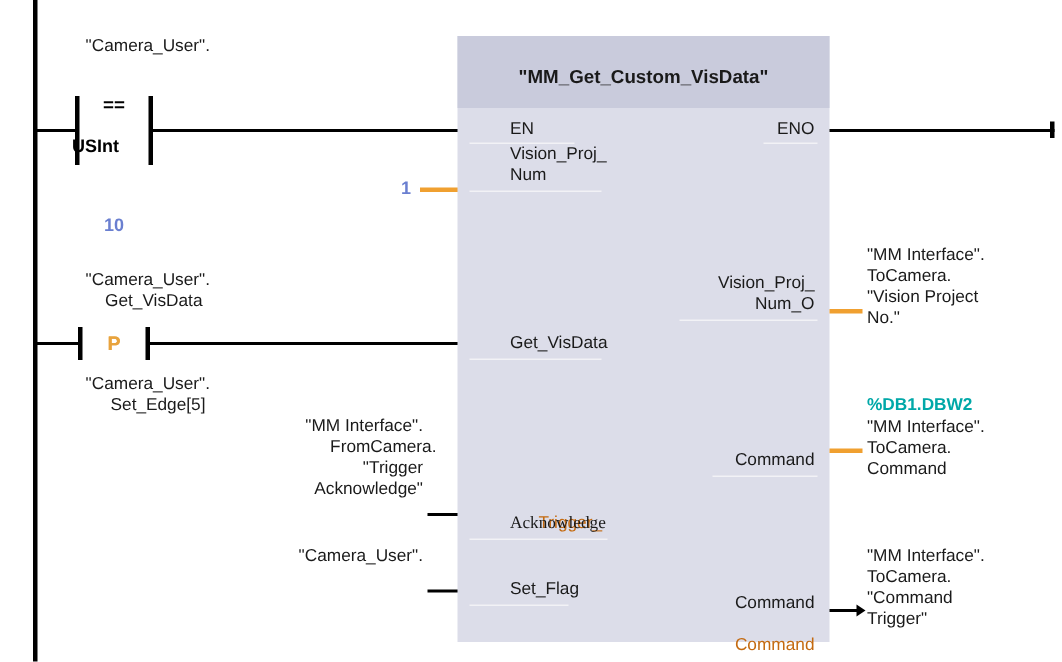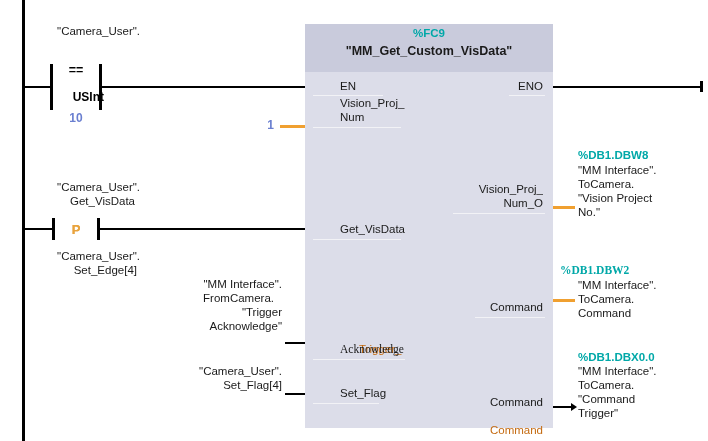--- a/index.html
+++ b/index.html
@@ -20,27 +20,27 @@
   .contact{position:absolute;}
   .contact .lbar,.contact .rbar{position:absolute;top:0;width:3px;height:100%;background:#000;}
   .contact .lbar{left:0;}
   .contact .rbar{right:0;}
   .contact .pmark{
     position:absolute;left:0;right:0;top:50%;transform:translateY(-50%);
     text-align:center;font-weight:bold;font-size:13px;color:#e8a33d;line-height:1;
     text-shadow:0 0 0 #e8a33d;
   }
   .cmp-op{position:absolute;left:0;right:0;text-align:center;font-weight:bold;font-size:12.5px;color:#000;}
-  .cmp-type{position:absolute;left:0;right:0;text-align:right;font-weight:bold;font-size:12px;color:#000;}
+  .cmp-type{position:absolute;left:0;right:0;text-align:left;font-weight:bold;font-size:12px;color:#000;}
 
   
   .txt{position:absolute;line-height:14.5px;white-space:pre;}
   .txt.r{text-align:right;}
   .txt.l{text-align:left;}
-  .txt.c{text-align:center;}
+  .txt.c{text-align:center;margin-top:32px;}
   .addr{color:#00a8a8;font-weight:bold;font-size:11.5px;}
   .const{color:#6a7fd0;font-weight:bold;font-size:12px;}
 
   
   .fb{position:absolute;left:305px;top:24px;width:248px;height:404px;background:#dcdde9;}
   .fb-head{position:absolute;left:0;top:0;width:100%;height:48px;background:#c9cbdc;}
   .fb-head .fc{position:absolute;left:0;right:0;top:3px;text-align:center;color:#00a8a8;font-weight:bold;font-size:11.5px;}
   .fb-head .nm{position:absolute;left:0;right:0;top:20px;text-align:center;color:#1a1a1a;font-weight:bold;font-size:12.5px;}
 
   .pin{position:absolute;font-size:11.5px;color:#1a1a1a;line-height:14px;white-space:pre;padding-left:25px;}
@@ -77,38 +77,36 @@
 
   <div class="wire-h" style="left:22px;top:228px;width:32px;"></div>
   <div class="contact" style="left:52px;top:218px;width:48px;height:22px;">
     <div class="lbar"></div>
     <div class="rbar"></div>
     <div class="pmark">P</div>
   </div>
   <div class="wire-h" style="left:98px;top:228px;width:209px;"></div>
 
   <div class="txt r" style="left:20px;top:249px;width:120px;">"Camera_User".</div>
-  <div class="txt r" style="left:20px;top:263px;width:117px;">Set_Edge[4]</div>
+  <div class="txt r" style="left:20px;top:263px;width:117px;">Set_Edge[5]</div>
 
   <div class="txt r const" style="left:230px;top:118px;width:44px;">1</div>
   <div class="wire-h orange" style="left:280px;top:125px;width:27px;"></div>
 
   <div class="txt r" style="left:150px;top:277px;width:132px;">"MM Interface".</div>
-  <div class="txt r" style="left:142px;top:291px;width:132px;">FromCamera.</div>
+  <div class="txt r" style="left:159px;top:291px;width:132px;">FromCamera.</div>
   <div class="txt r" style="left:150px;top:305px;width:132px;">"Trigger</div>
   <div class="txt r" style="left:150px;top:319px;width:132px;">Acknowledge"</div>
   <div class="wire-h" style="left:285px;top:342px;width:22px;"></div>
 
   <div class="txt r" style="left:150px;top:364px;width:132px;">"Camera_User".</div>
-  <div class="txt r" style="left:150px;top:378px;width:132px;">Set_Flag[4]</div>
   <div class="wire-h" style="left:285px;top:393px;width:22px;"></div>
 
   <div class="fb">
     <div class="fb-head">
-      <div class="fc">%FC9</div>
       <div class="nm">"MM_Get_Custom_VisData"</div>
     </div>
 
     <div class="pin in" style="top:55px;">EN</div>
     <div class="pin-rule" style="left:8px;top:71px;width:70px;"></div>
 
     <div class="pin in" style="top:72px;">Vision_Proj_</div>
     <div class="pin in" style="top:86px;">Num</div>
     <div class="pin-rule" style="left:8px;top:103px;width:88px;"></div>
 
@@ -135,33 +133,31 @@
 
     <div class="pin out" style="top:371px;">Command</div>
     <div class="pin out" style="top:385px;">
       <span class="accent">Command</span></div>
   </div>
 
   <div class="wire-h" style="left:553px;top:86px;width:150px;"></div>
   <div class="endcap" style="left:700px;top:81px;"></div>
 
   <div class="wire-h orange" style="left:553px;top:206px;width:22px;"></div>
-  <div class="txt l addr" style="left:578px;top:148px;width:128px;">%DB1.DBW8</div>
   <div class="txt l" style="left:578px;top:163px;width:128px;">"MM Interface".</div>
   <div class="txt l" style="left:578px;top:177px;width:128px;">ToCamera.</div>
   <div class="txt l" style="left:578px;top:191px;width:128px;">"Vision Project</div>
   <div class="txt l" style="left:578px;top:205px;width:128px;">No."</div>
 
   <div class="wire-h orange" style="left:553px;top:299px;width:22px;"></div>
-  <div class="txt l addr" style="left:560px;top:263px;width:128px;font-family:Liberation Serif, serif;">%DB1.DBW2</div>
+  <div class="txt l addr" style="left:578px;top:263px;width:128px;">%DB1.DBW2</div>
   <div class="txt l" style="left:578px;top:278px;width:128px;">"MM Interface".</div>
   <div class="txt l" style="left:578px;top:292px;width:128px;">ToCamera.</div>
   <div class="txt l" style="left:578px;top:306px;width:128px;">Command</div>
 
   <div class="wire-h" style="left:553px;top:406px;width:20px;"></div>
   <div class="arrow" style="left:571px;top:403px;"></div>
-  <div class="txt l addr" style="left: 578px; top: 350px; width: 128px;">%DB1.DBX0.0</div>
   <div class="txt l" style="left: 578px; top: 364px; width: 128px;">"MM Interface".</div>
   <div class="txt l" style="left: 578px; top: 378px; width: 128px;">ToCamera.</div>
   <div class="txt l" style="left:578px;top:392px;width:128px;">"Command</div>
   <div class="txt l" style="left:578px;top:406px;width:128px;">Trigger"</div>
 
 </div>
 
 </body></html>

